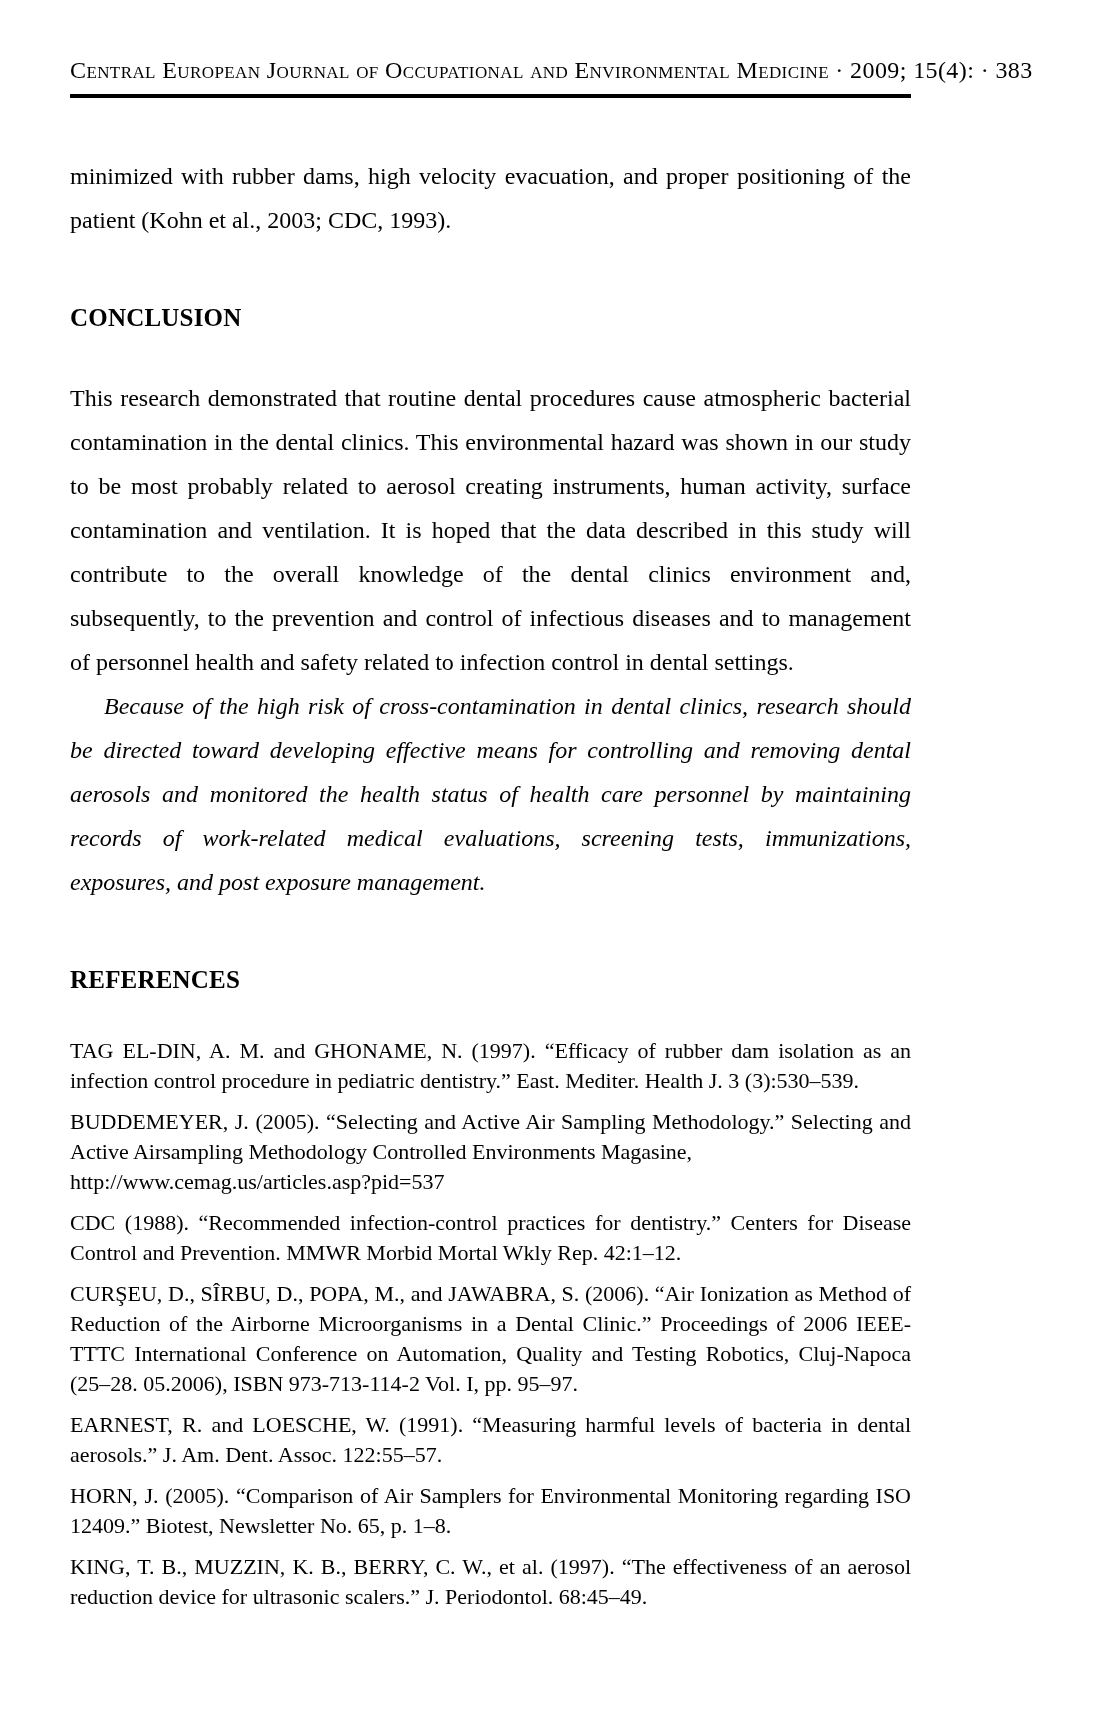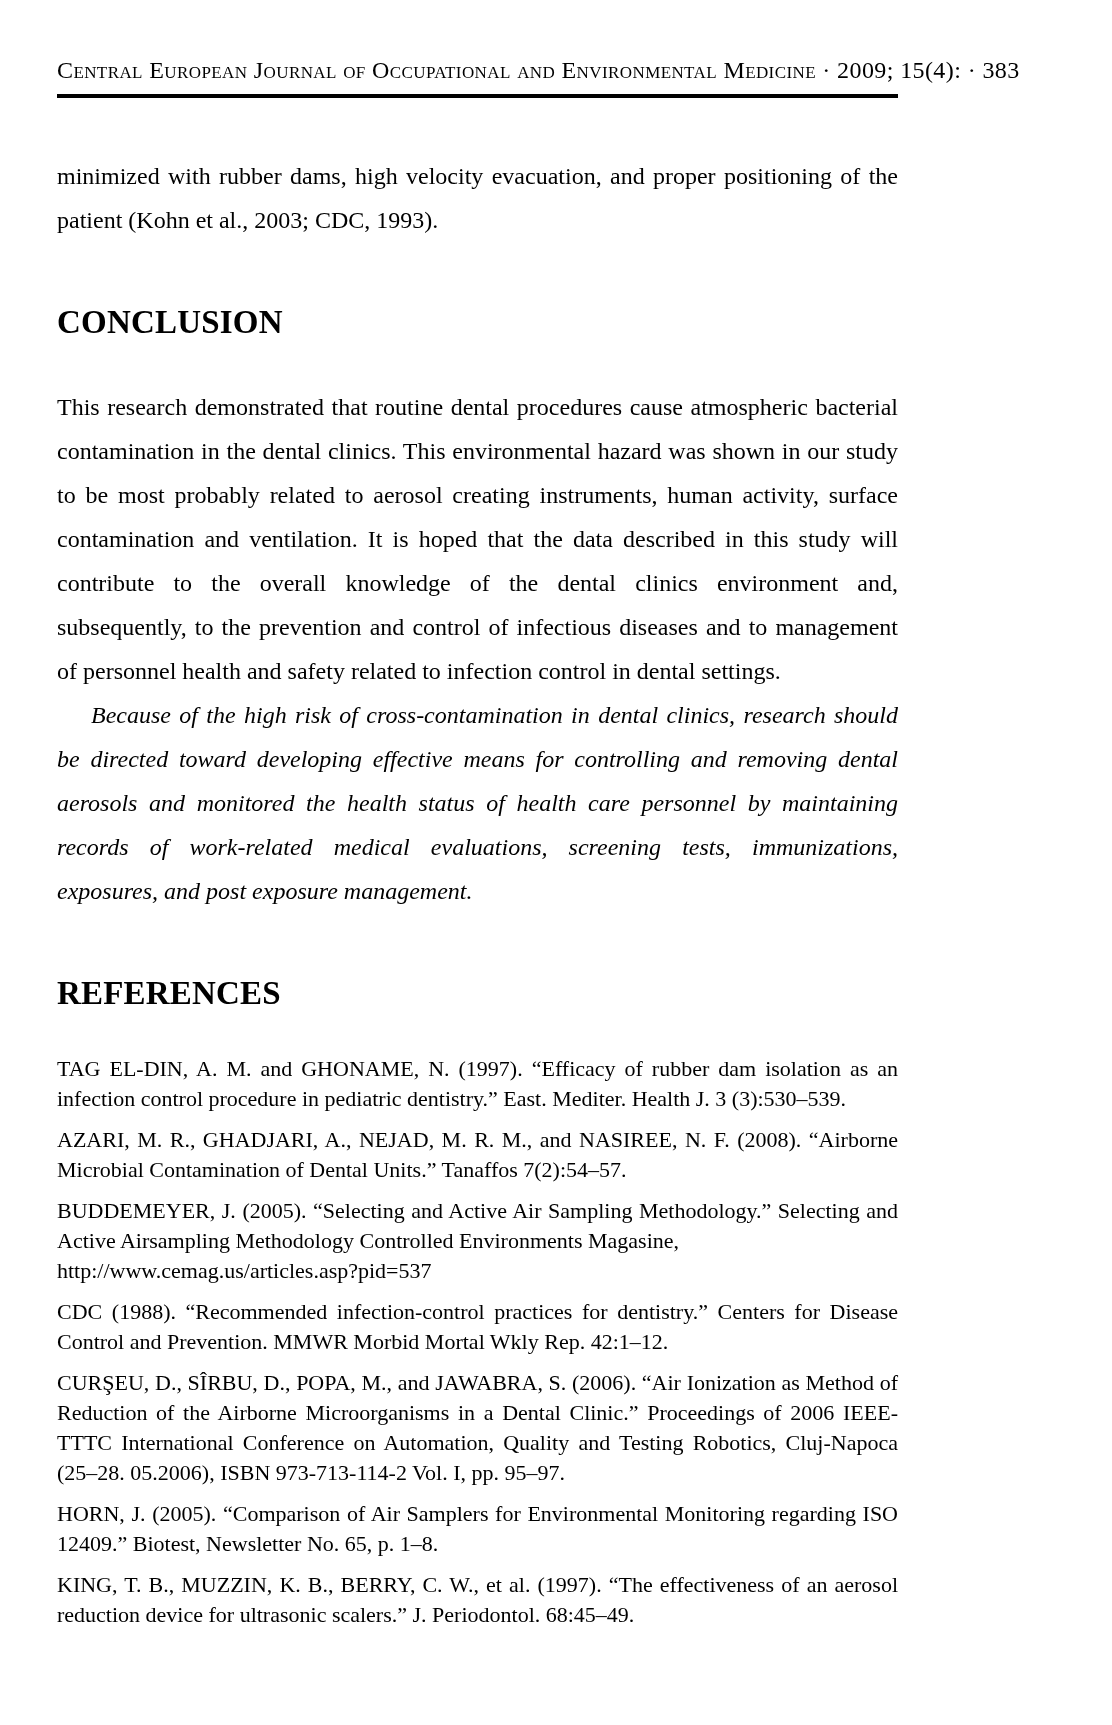--- a/index.html
+++ b/index.html
@@ -11,20 +11,21 @@
     overflow: hidden;
   }
   .page {
     box-sizing: border-box;
     width: 952px;
     height: 1725px;
     padding: 56px 54px 0 57px;
     background: #ffffff;
     color: #000000;
     font-family: "Liberation Serif", "DejaVu Serif", serif;
+    margin-left: 13px;
   }
   .running-head {
     text-align: center;
     font-variant: small-caps;
     font-size: 24px;
     letter-spacing: 0.4px;
     white-space: nowrap;
     line-height: 28px;
   }
   .header-rule {
@@ -35,21 +36,21 @@
   .body-text p {
     margin: 0;
     font-size: 24px;
     line-height: 44px;
     text-align: justify;
   }
   .intro-paragraph {
     margin-top: 56px !important;
   }
   h2.section-heading {
-    font-size: 33px;
+    font-size: 25px;
     font-weight: bold;
     margin: 0;
     letter-spacing: 0.2px;
   }
   .conclusion-heading {
     margin-top: 62px !important;
   }
   .conclusion-p1 {
     margin-top: 44px !important;
   }
@@ -88,24 +89,24 @@
     <h2 class="section-heading conclusion-heading">CONCLUSION</h2>
 
     <p class="conclusion-p1">This research demonstrated that routine dental procedures cause atmospheric bacterial contamination in the dental clinics. This environmental hazard was shown in our study to be most probably related to aerosol creating instruments, human activity, surface contamination and ventilation. It is hoped that the data described in this study will contribute to the overall knowledge of the dental clinics environment and, subsequently, to the prevention and control of infectious diseases and to management of personnel health and safety related to infection control in dental settings.</p>
 
     <p class="conclusion-p2">Because of the high risk of cross-contamination in dental clinics, research should be directed toward developing effective means for controlling and removing dental aerosols and monitored the health status of health care personnel by maintaining records of work-related medical evaluations, screening tests, immunizations, exposures, and post exposure management.</p>
 
     <h2 class="section-heading references-heading">REFERENCES</h2>
 
     <section class="references-list">
       <p class="reference-item">TAG EL-DIN, A. M. and GHONAME, N. (1997). “Efficacy of rubber dam isolation as an infection control procedure in pediatric dentistry.” East. Mediter. Health J. 3 (3):530–539.</p>
-      <p class="reference-item">AZARI, M. R., GHADJARI, A., NEJAD, M. R. M., and NASIREE, N. F. (2008). “Airborne Microbial Contamination of Dental Units.” Tanaffos 7(2):54–57.</p>
       <p class="reference-item">BUDDEMEYER, J. (2005). “Selecting and Active Air Sampling Methodology.” Selecting and Active Airsampling Methodology Controlled Environments Magasine,
 http://www.cemag.us/articles.asp?pid=537</p>
       <p class="reference-item">CDC (1988). “Recommended infection-control practices for dentistry.” Centers for Disease Control and Prevention. MMWR Morbid Mortal Wkly Rep. 42:1–12.</p>
       <p class="reference-item">CURŞEU, D., SÎRBU, D., POPA, M., and JAWABRA, S. (2006). “Air Ionization as Method of Reduction of the Airborne Microorganisms in a Dental Clinic.” Proceedings of 2006 IEEE-TTTC International Conference on Automation, Quality and Testing Robotics, Cluj-Napoca (25–28. 05.2006), ISBN 973-713-114-2 Vol. I, pp. 95–97.</p>
+      <p class="reference-item">EARNEST, R. and LOESCHE, W. (1991). “Measuring harmful levels of bacteria in dental aerosols.” J. Am. Dent. Assoc. 122:55–57.</p>
       <p class="reference-item">HORN, J. (2005). “Comparison of Air Samplers for Environmental Monitoring regarding ISO 12409.” Biotest, Newsletter No. 65, p. 1–8.</p>
       <p class="reference-item">KING, T. B., MUZZIN, K. B., BERRY, C. W., et al. (1997). “The effectiveness of an aerosol reduction device for ultrasonic scalers.” J. Periodontol. 68:45–49.</p>
     </section>
 
   </main>
 
 </div>
 
 </body></html>

